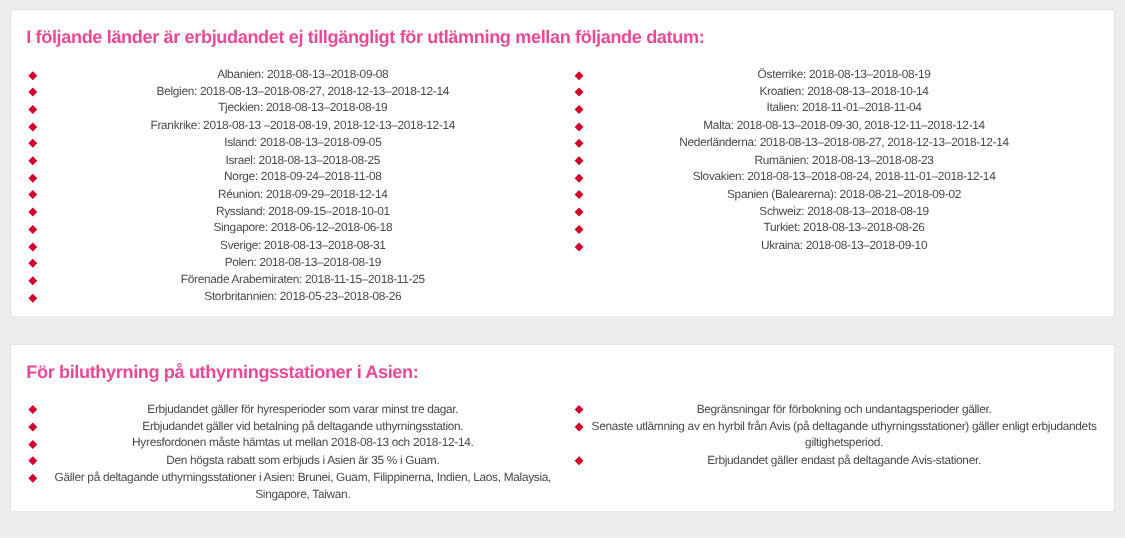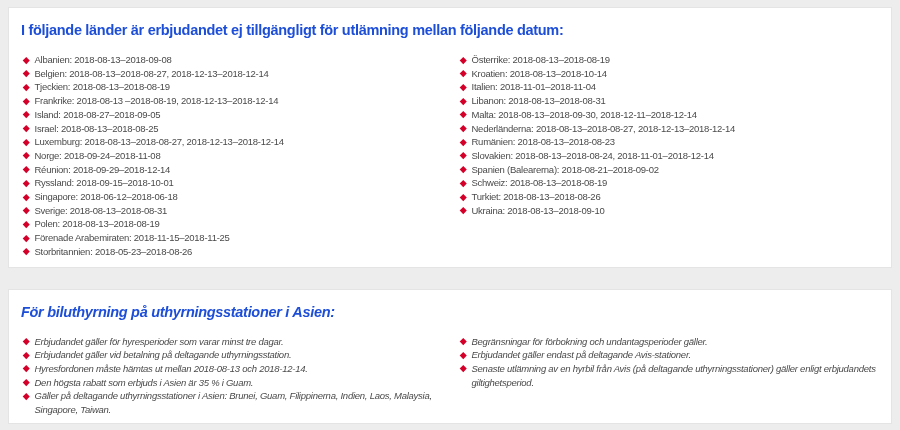--- a/index.html
+++ b/index.html
@@ -9,36 +9,37 @@
     font-family: "Liberation Sans", sans-serif;
     overflow: hidden;
   }
   .page { padding-top: 7px; }
   .card {
     margin: 0 8px;
     background: #ffffff;
     border: 1px solid #e4e4e4;
     padding: 13px 12px 8px 12px;
   }
-  .card + .card { margin-top: 21px; font-style: italic; }
+  .card + .card { margin-top: 21px; }
   .card2 { padding-bottom: 6px; }
   h2.section-title {
     font-size: 14.5px;
     font-weight: bold;
-    color: #1d4ed8;
+    color: #ec4899;
     letter-spacing: -0.3px;
     line-height: 18px;
     margin: 0 0 14px 0;
   }
   .cols { display: flex; }
   ul.bullet-list {
     list-style: none;
     flex: 1 1 50%;
     min-width: 0;
     padding-left: 3px;
+    text-align: center;
   }
   ul.bullet-list + ul.bullet-list { padding-left: 11px; }
   li.bullet-item {
     display: flex;
     align-items: flex-start;
   }
   li.bullet-item .bullet {
     flex: 0 0 auto;
     width: 4.5px; height: 4.5px;
     background: #d4002a;
@@ -73,32 +74,28 @@
           <li class="bullet-item">
             <span class="bullet"></span>
             <span class="item-text">Tjeckien: 2018-08-13–2018-08-19</span>
           </li>
           <li class="bullet-item">
             <span class="bullet"></span>
             <span class="item-text">Frankrike: 2018-08-13 –2018-08-19, 2018-12-13–2018-12-14</span>
           </li>
           <li class="bullet-item">
             <span class="bullet"></span>
-            <span class="item-text">Island: 2018-08-27–2018-09-05</span>
+            <span class="item-text">Island: 2018-08-13–2018-09-05</span>
           </li>
           <li class="bullet-item">
             <span class="bullet"></span>
             <span class="item-text">Israel: 2018-08-13–2018-08-25</span>
           </li>
           <li class="bullet-item">
             <span class="bullet"></span>
-            <span class="item-text">Luxemburg: 2018-08-13–2018-08-27, 2018-12-13–2018-12-14</span>
-          </li>
-          <li class="bullet-item">
-            <span class="bullet"></span>
             <span class="item-text">Norge: 2018-09-24–2018-11-08</span>
           </li>
           <li class="bullet-item">
             <span class="bullet"></span>
             <span class="item-text">Réunion: 2018-09-29–2018-12-14</span>
           </li>
           <li class="bullet-item">
             <span class="bullet"></span>
             <span class="item-text">Ryssland: 2018-09-15–2018-10-01</span>
           </li>
@@ -128,24 +125,20 @@
             <span class="bullet"></span>
             <span class="item-text">Österrike: 2018-08-13–2018-08-19</span>
           </li>
           <li class="bullet-item">
             <span class="bullet"></span>
             <span class="item-text">Kroatien: 2018-08-13–2018-10-14</span>
           </li>
           <li class="bullet-item">
             <span class="bullet"></span>
             <span class="item-text">Italien: 2018-11-01–2018-11-04</span>
-          </li>
-          <li class="bullet-item">
-            <span class="bullet"></span>
-            <span class="item-text">Libanon: 2018-08-13–2018-08-31</span>
           </li>
           <li class="bullet-item">
             <span class="bullet"></span>
             <span class="item-text">Malta: 2018-08-13–2018-09-30, 2018-12-11–2018-12-14</span>
           </li>
           <li class="bullet-item">
             <span class="bullet"></span>
             <span class="item-text">Nederländerna: 2018-08-13–2018-08-27, 2018-12-13–2018-12-14</span>
           </li>
           <li class="bullet-item">
@@ -201,23 +194,23 @@
             <span class="item-text">Gäller på deltagande uthyrningsstationer i Asien: Brunei, Guam, Filippinerna, Indien, Laos, Malaysia, Singapore, Taiwan.</span>
           </li>
         </ul>
       <ul class="bullet-list">
           <li class="bullet-item">
             <span class="bullet"></span>
             <span class="item-text">Begränsningar för förbokning och undantagsperioder gäller.</span>
           </li>
           <li class="bullet-item">
             <span class="bullet"></span>
+            <span class="item-text">Senaste utlämning av en hyrbil från Avis (på deltagande uthyrningsstationer) gäller enligt erbjudandets giltighetsperiod.</span>
+          </li>
+          <li class="bullet-item">
+            <span class="bullet"></span>
             <span class="item-text">Erbjudandet gäller endast på deltagande Avis-stationer.</span>
-          </li>
-          <li class="bullet-item">
-            <span class="bullet"></span>
-            <span class="item-text">Senaste utlämning av en hyrbil från Avis (på deltagande uthyrningsstationer) gäller enligt erbjudandets giltighetsperiod.</span>
           </li>
         </ul>
     </div>
   </section>
 
 </div>
 
 </body></html>

